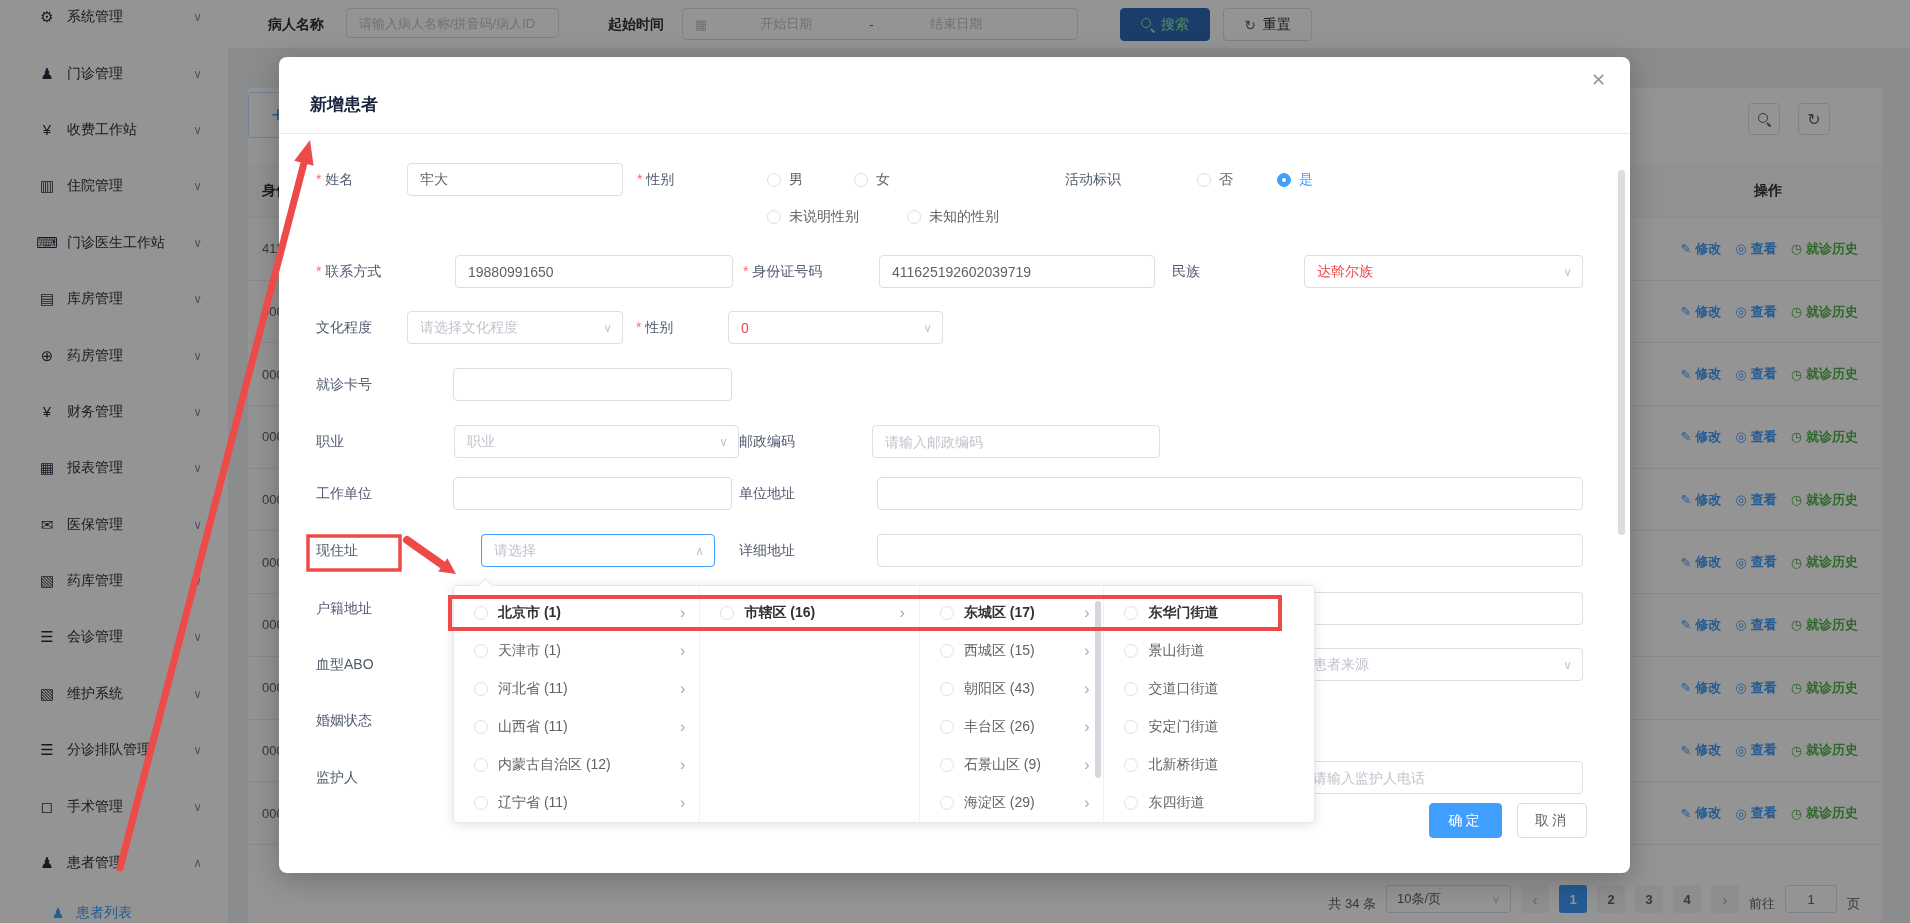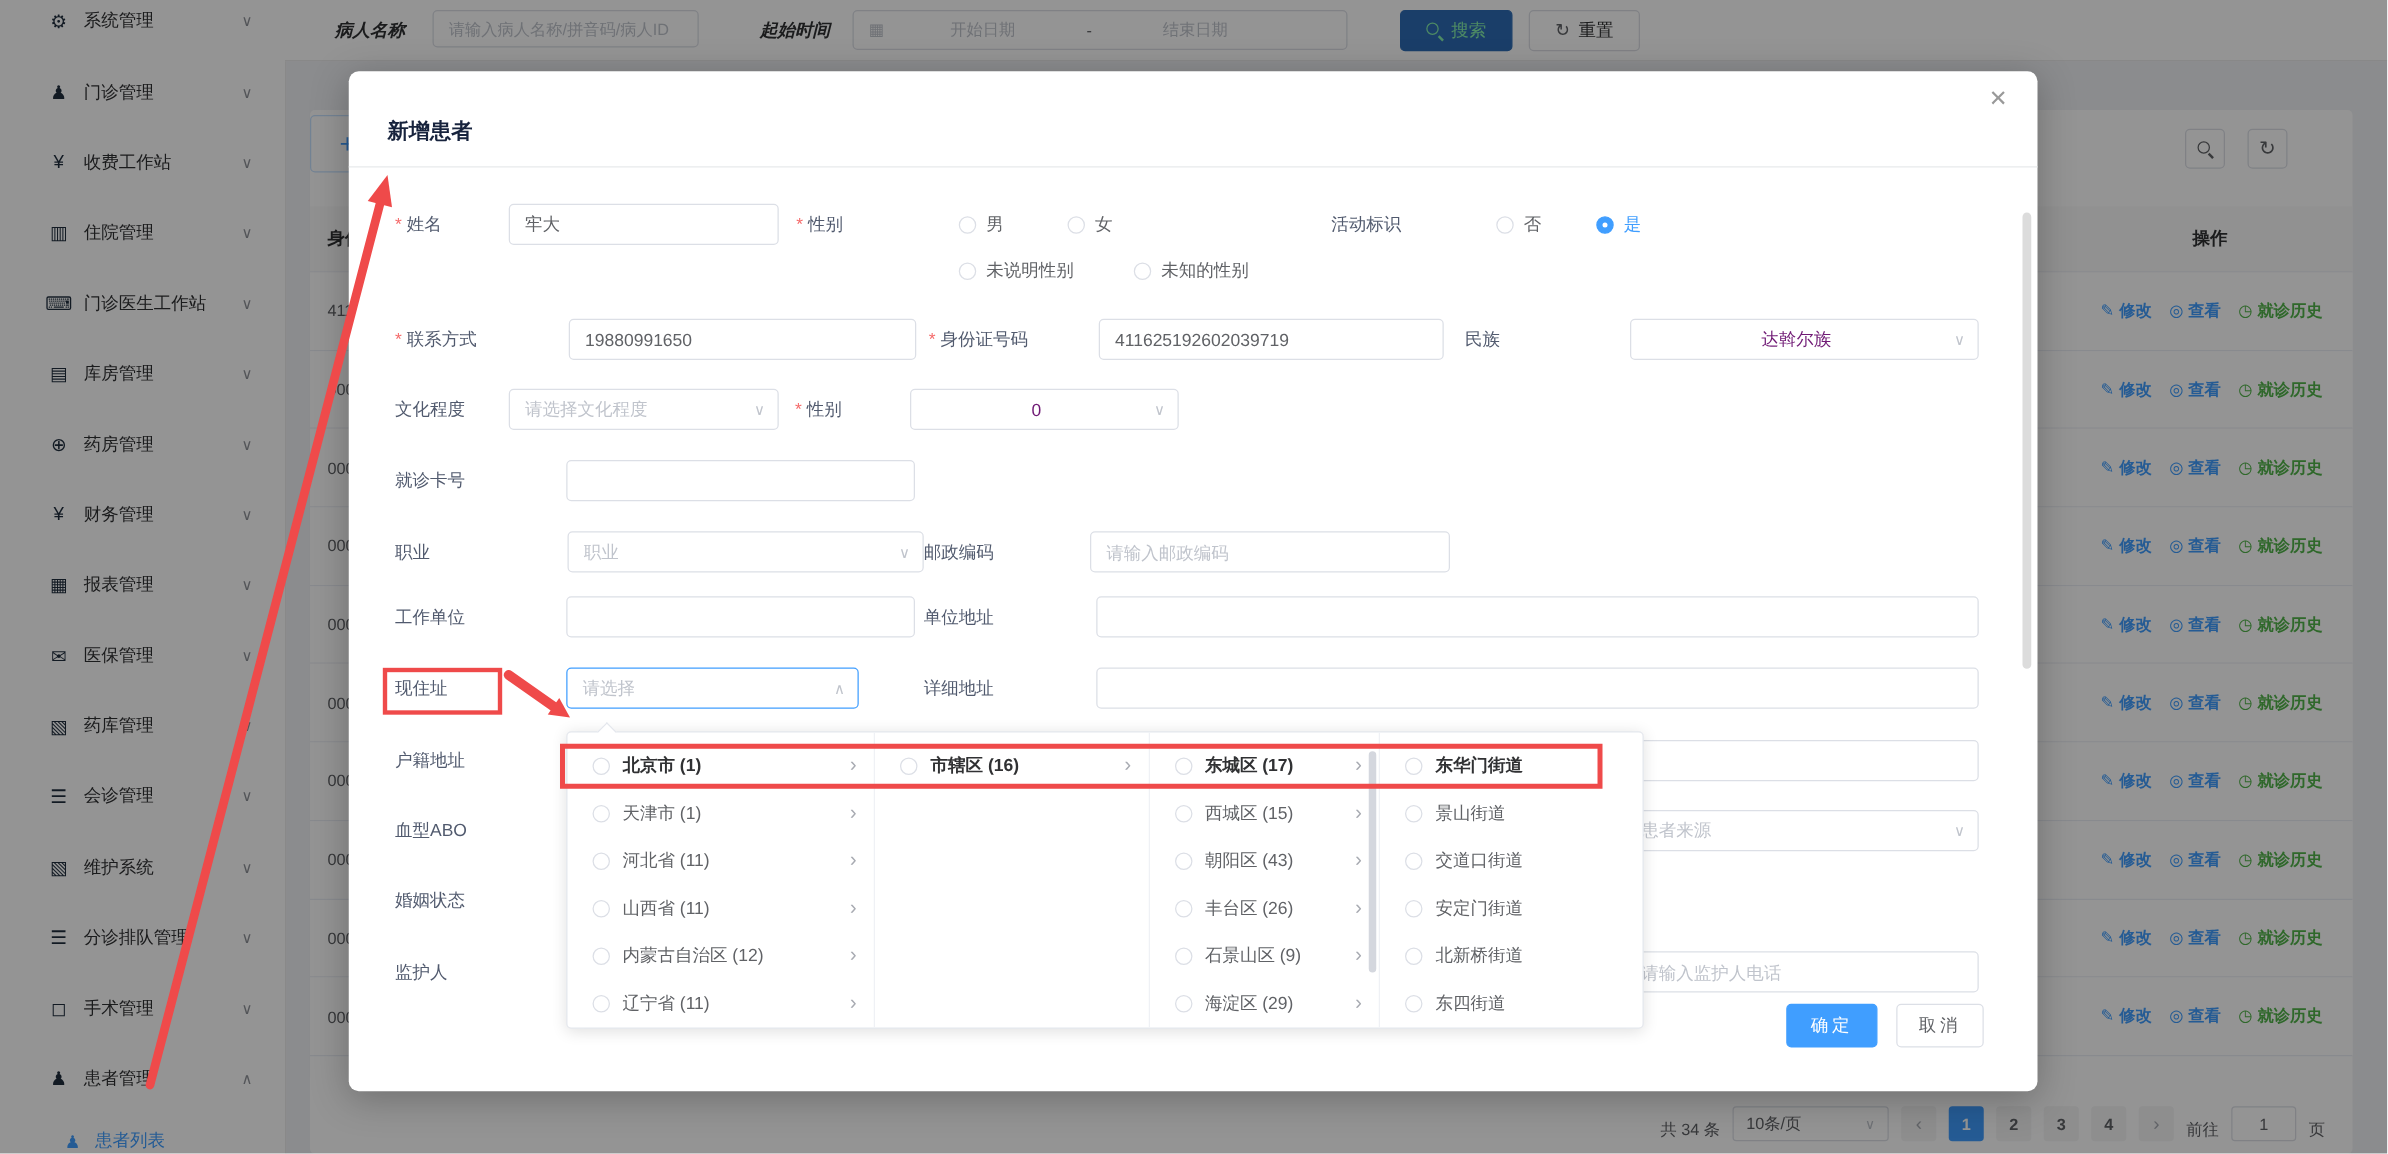--- a/index.html
+++ b/index.html
@@ -11,21 +11,21 @@
   .sitem{display:flex;align-items:center;height:56.4px;padding-left:36px;cursor:pointer;}
   .sitem .ico{width:22px;font-size:15px;color:#1f2d3d;flex:0 0 22px;text-align:center;margin-right:9px;}
   .sitem .lbl{font-size:14px;color:#303133;}
   .sitem .chev{margin-left:auto;margin-right:26px;color:#909399;font-size:12px;}
   .ssub{display:flex;align-items:center;height:44px;padding-left:48px;color:#409EFF;}
   .ssub .ico{width:20px;font-size:14px;color:#409EFF;margin-right:8px;text-align:center;}
   .ssub .lbl{font-size:14px;color:#409EFF;}
 
   .content{position:absolute;left:228px;top:0;right:0;bottom:0;z-index:1;}
   .filterbar{position:absolute;left:0;top:0;right:0;height:48px;background:#fff;border-bottom:1px solid #ebebeb;}
-  .flt-label{position:absolute;top:0;height:48px;line-height:48px;font-size:14px;font-weight:700;color:#303133;font-style:italic;}
+  .flt-label{position:absolute;top:0;height:48px;line-height:48px;font-size:14px;font-weight:700;color:#303133;}
   .flt-input{position:absolute;top:8px;height:30px;border:1px solid #dcdfe6;border-radius:4px;padding:0 12px;font-size:13px;color:#606266;background:#fff;box-sizing:border-box;}
   .flt-input::placeholder{color:#c0c4cc;}
   .datebox{position:absolute;top:8px;height:32px;left:454px;width:396px;border:1px solid #dcdfe6;border-radius:4px;background:#fff;box-sizing:border-box;display:flex;align-items:center;font-size:13px;color:#c0c4cc;}
   .datebox .cal{margin:0 14px 0 12px;font-size:13px;color:#c0c4cc;}
   .datebox .dph{width:130px;text-align:center;}
   .datebox .sep{width:40px;text-align:center;color:#606266;}
   .btn{position:absolute;top:8px;height:33px;border-radius:4px;font-size:14px;display:flex;align-items:center;justify-content:center;gap:7px;box-sizing:border-box;cursor:pointer;}
   .btn-search{left:892px;width:90px;background:#2e6cb5;color:#86efac;border:1px solid #2e6cb5;}
   .btn-reset{left:995px;width:89px;background:#fff;color:#303133;border:1px solid #dcdfe6;}
   .btn-reset .ric{color:#606266;font-size:14px;}
@@ -65,24 +65,24 @@
   .m-close{position:absolute;right:24px;top:12px;font-size:18px;color:#999;cursor:pointer;}
   .m-title{position:absolute;left:31px;top:36px;font-size:17px;font-weight:700;color:#17233d;}
   .m-div{position:absolute;left:0;right:0;top:76px;height:1px;background:#e8eaec;}
   .m-scroll{position:absolute;right:5px;top:113px;width:7px;height:365px;background:#dcdcdc;border-radius:4px;}
   .frow{position:absolute;left:0;right:0;height:33px;}
   .flabel{position:absolute;left:37px;height:33px;line-height:33px;font-size:14px;color:#515a6e;white-space:nowrap;}
   .req::before{content:"* ";color:#f56c6c;}
   .fin{position:absolute;top:0;height:33px;border:1px solid #dcdfe6;border-radius:4px;padding:0 12px;font-size:14px;color:#606266;background:#fff;box-sizing:border-box;}
   .fin::placeholder{color:#c0c4cc;}
   .fsel{position:absolute;top:0;height:33px;border:1px solid #dcdfe6;border-radius:4px;background:#fff;box-sizing:border-box;display:flex;align-items:center;padding:0 10px 0 12px;font-size:14px;cursor:pointer;}
-  .fsel .val{color:#701a75;flex:1;white-space:nowrap;overflow:hidden;text-align:center;}
+  .fsel .val{color:#ef4444;flex:1;white-space:nowrap;overflow:hidden;}
   .fsel .ph{color:#c0c4cc;flex:1;white-space:nowrap;overflow:hidden;}
   .fsel .chev{color:#c0c4cc;font-size:12px;margin-left:6px;}
-  .fsel.focus{border-color:#409EFF;}
+  .fsel.focus{border-color:#409EFF;margin-left:28px;}
   .rgroup{position:absolute;top:0;height:33px;display:flex;align-items:center;gap:8px;cursor:pointer;}
   .rc{width:14px;height:14px;border:1px solid #dcdfe6;border-radius:50%;background:#fff;box-sizing:border-box;position:relative;flex:0 0 14px;}
   .rgroup.on .rc{border-color:#409EFF;background:#409EFF;}
   .rgroup.on .rc::after{content:"";position:absolute;left:4px;top:4px;width:4px;height:4px;border-radius:50%;background:#fff;}
   .rgroup .rl{font-size:14px;color:#606266;}
   .rgroup.on .rl{color:#409EFF;}
   .m-foot-btn{position:absolute;top:746px;height:35px;border-radius:4px;font-size:14px;display:flex;align-items:center;justify-content:center;box-sizing:border-box;cursor:pointer;letter-spacing:3px;}
   .b-ok{left:1150px;width:73px;background:#409EFF;border:1px solid #409EFF;color:#fff;}
   .b-cancel{left:1238px;width:70px;background:#fff;border:1px solid #dcdfe6;color:#606266;}
 

